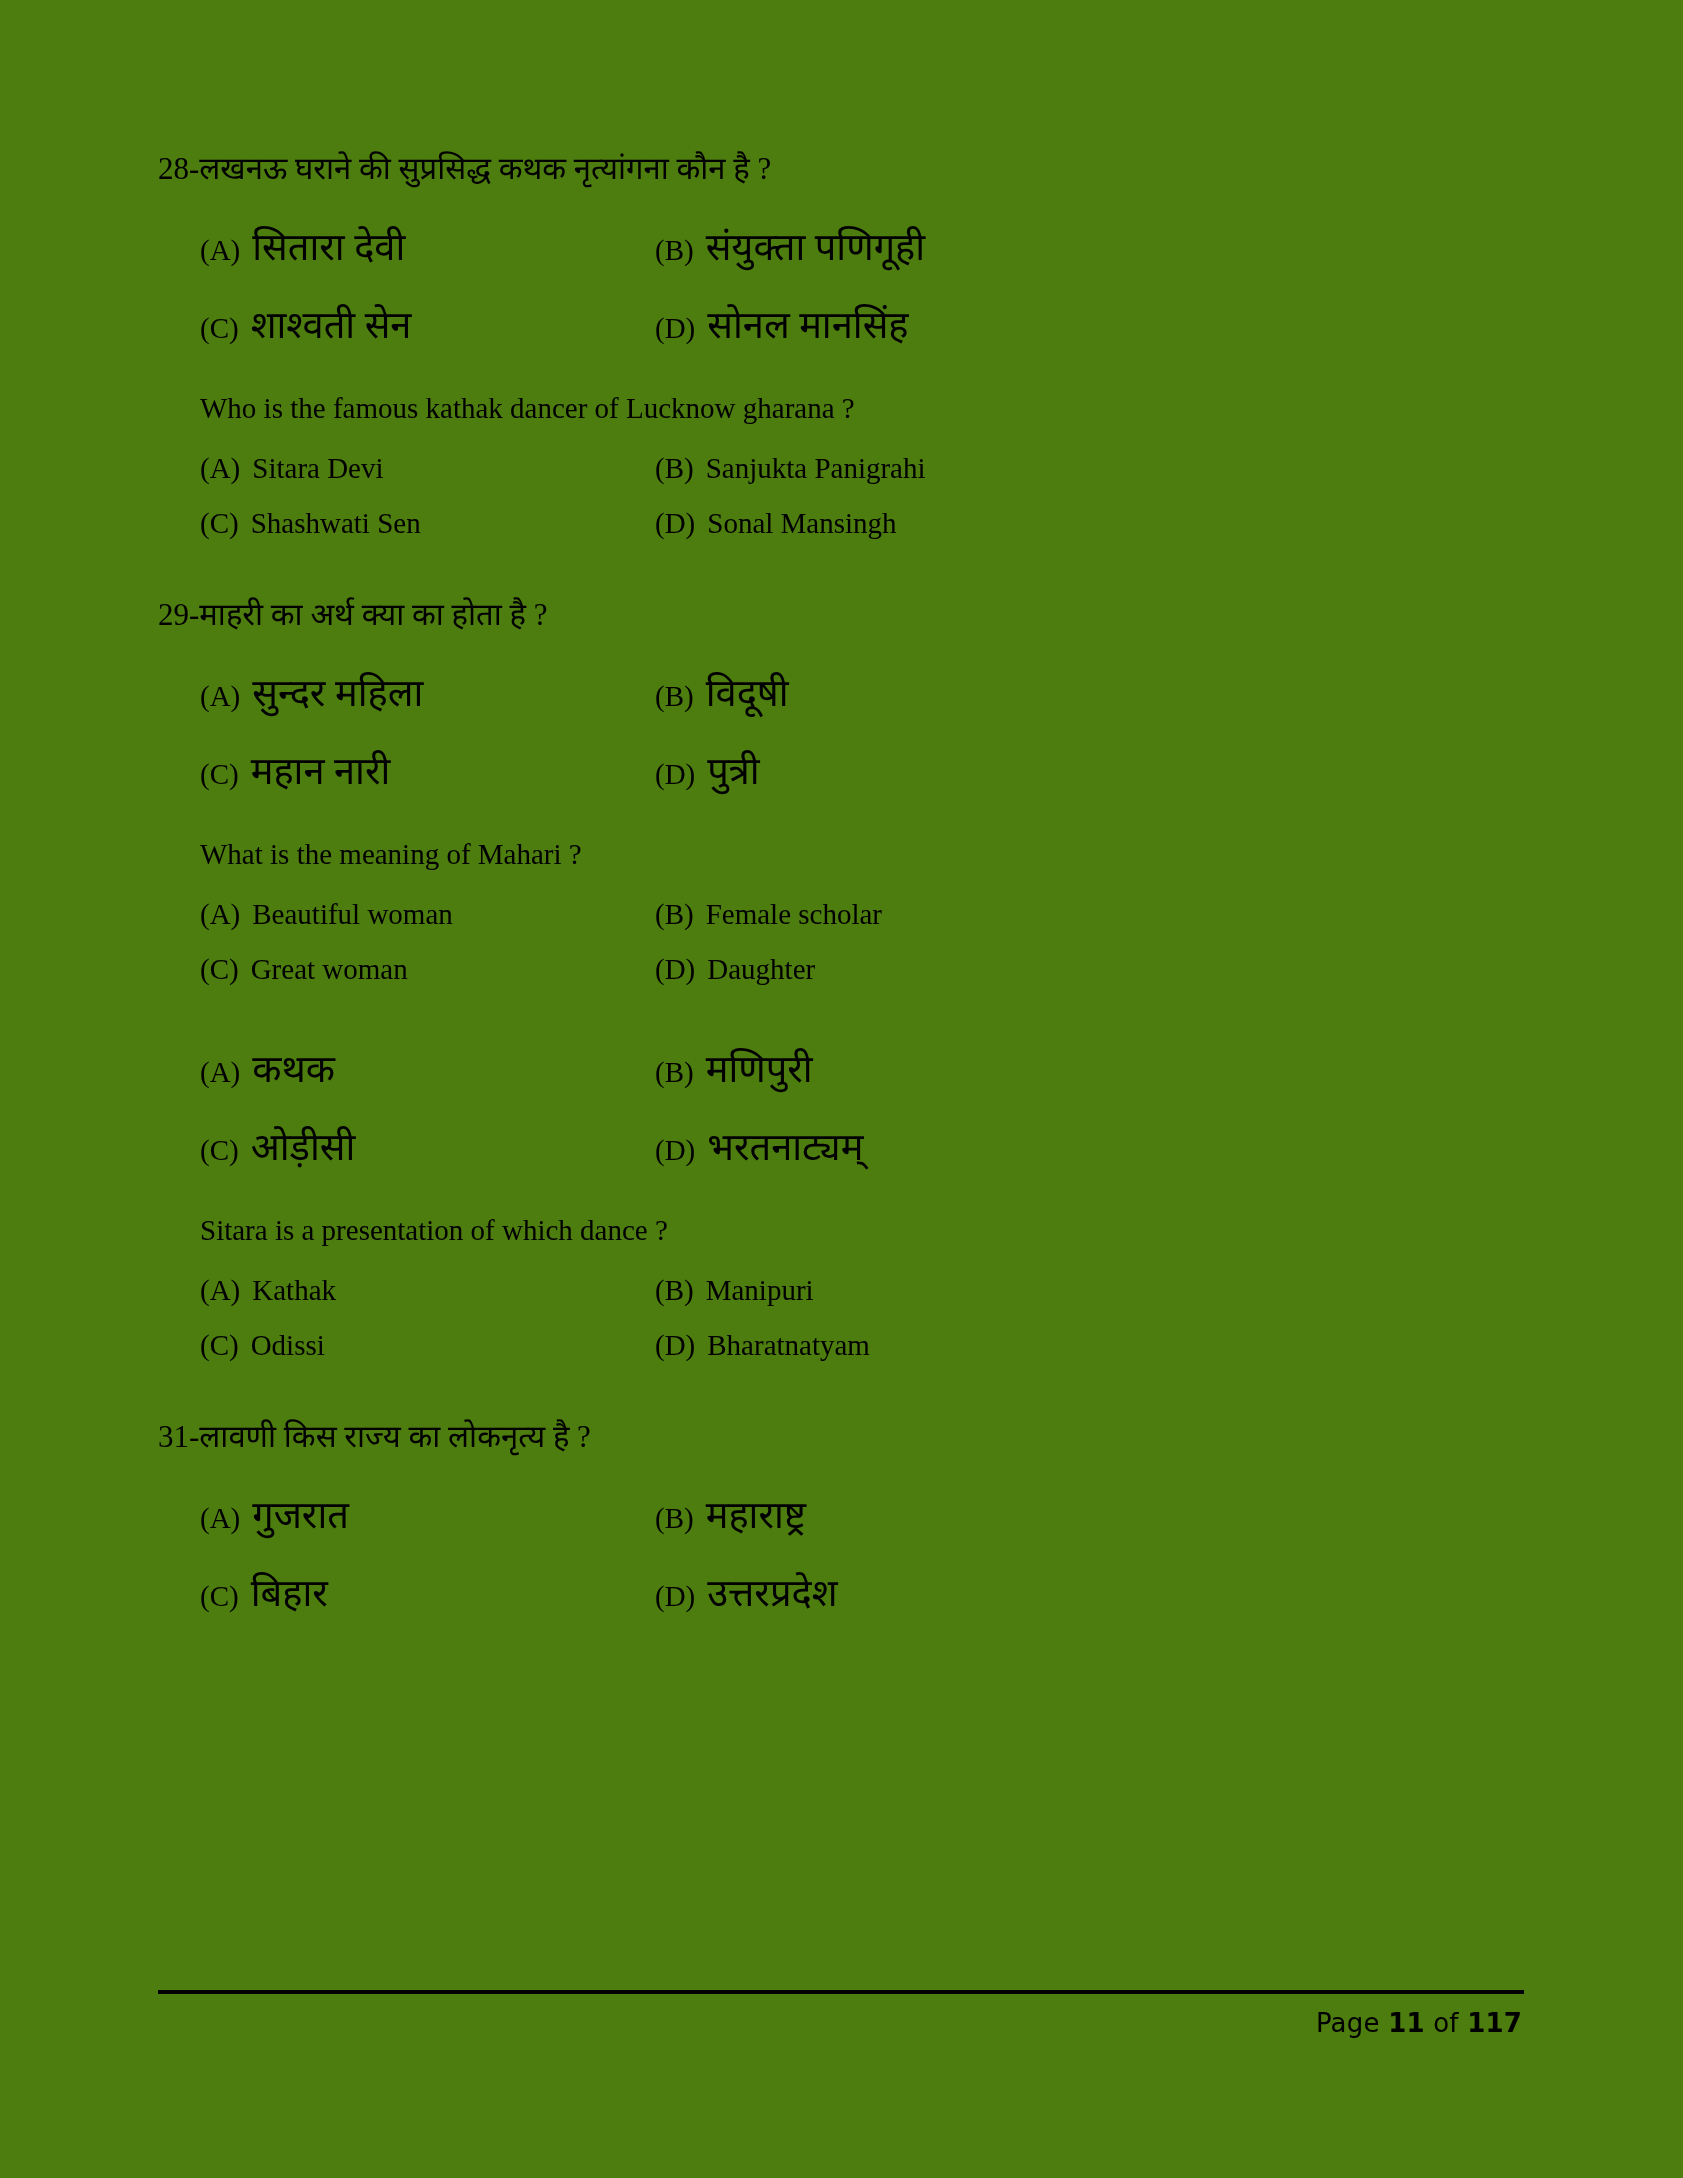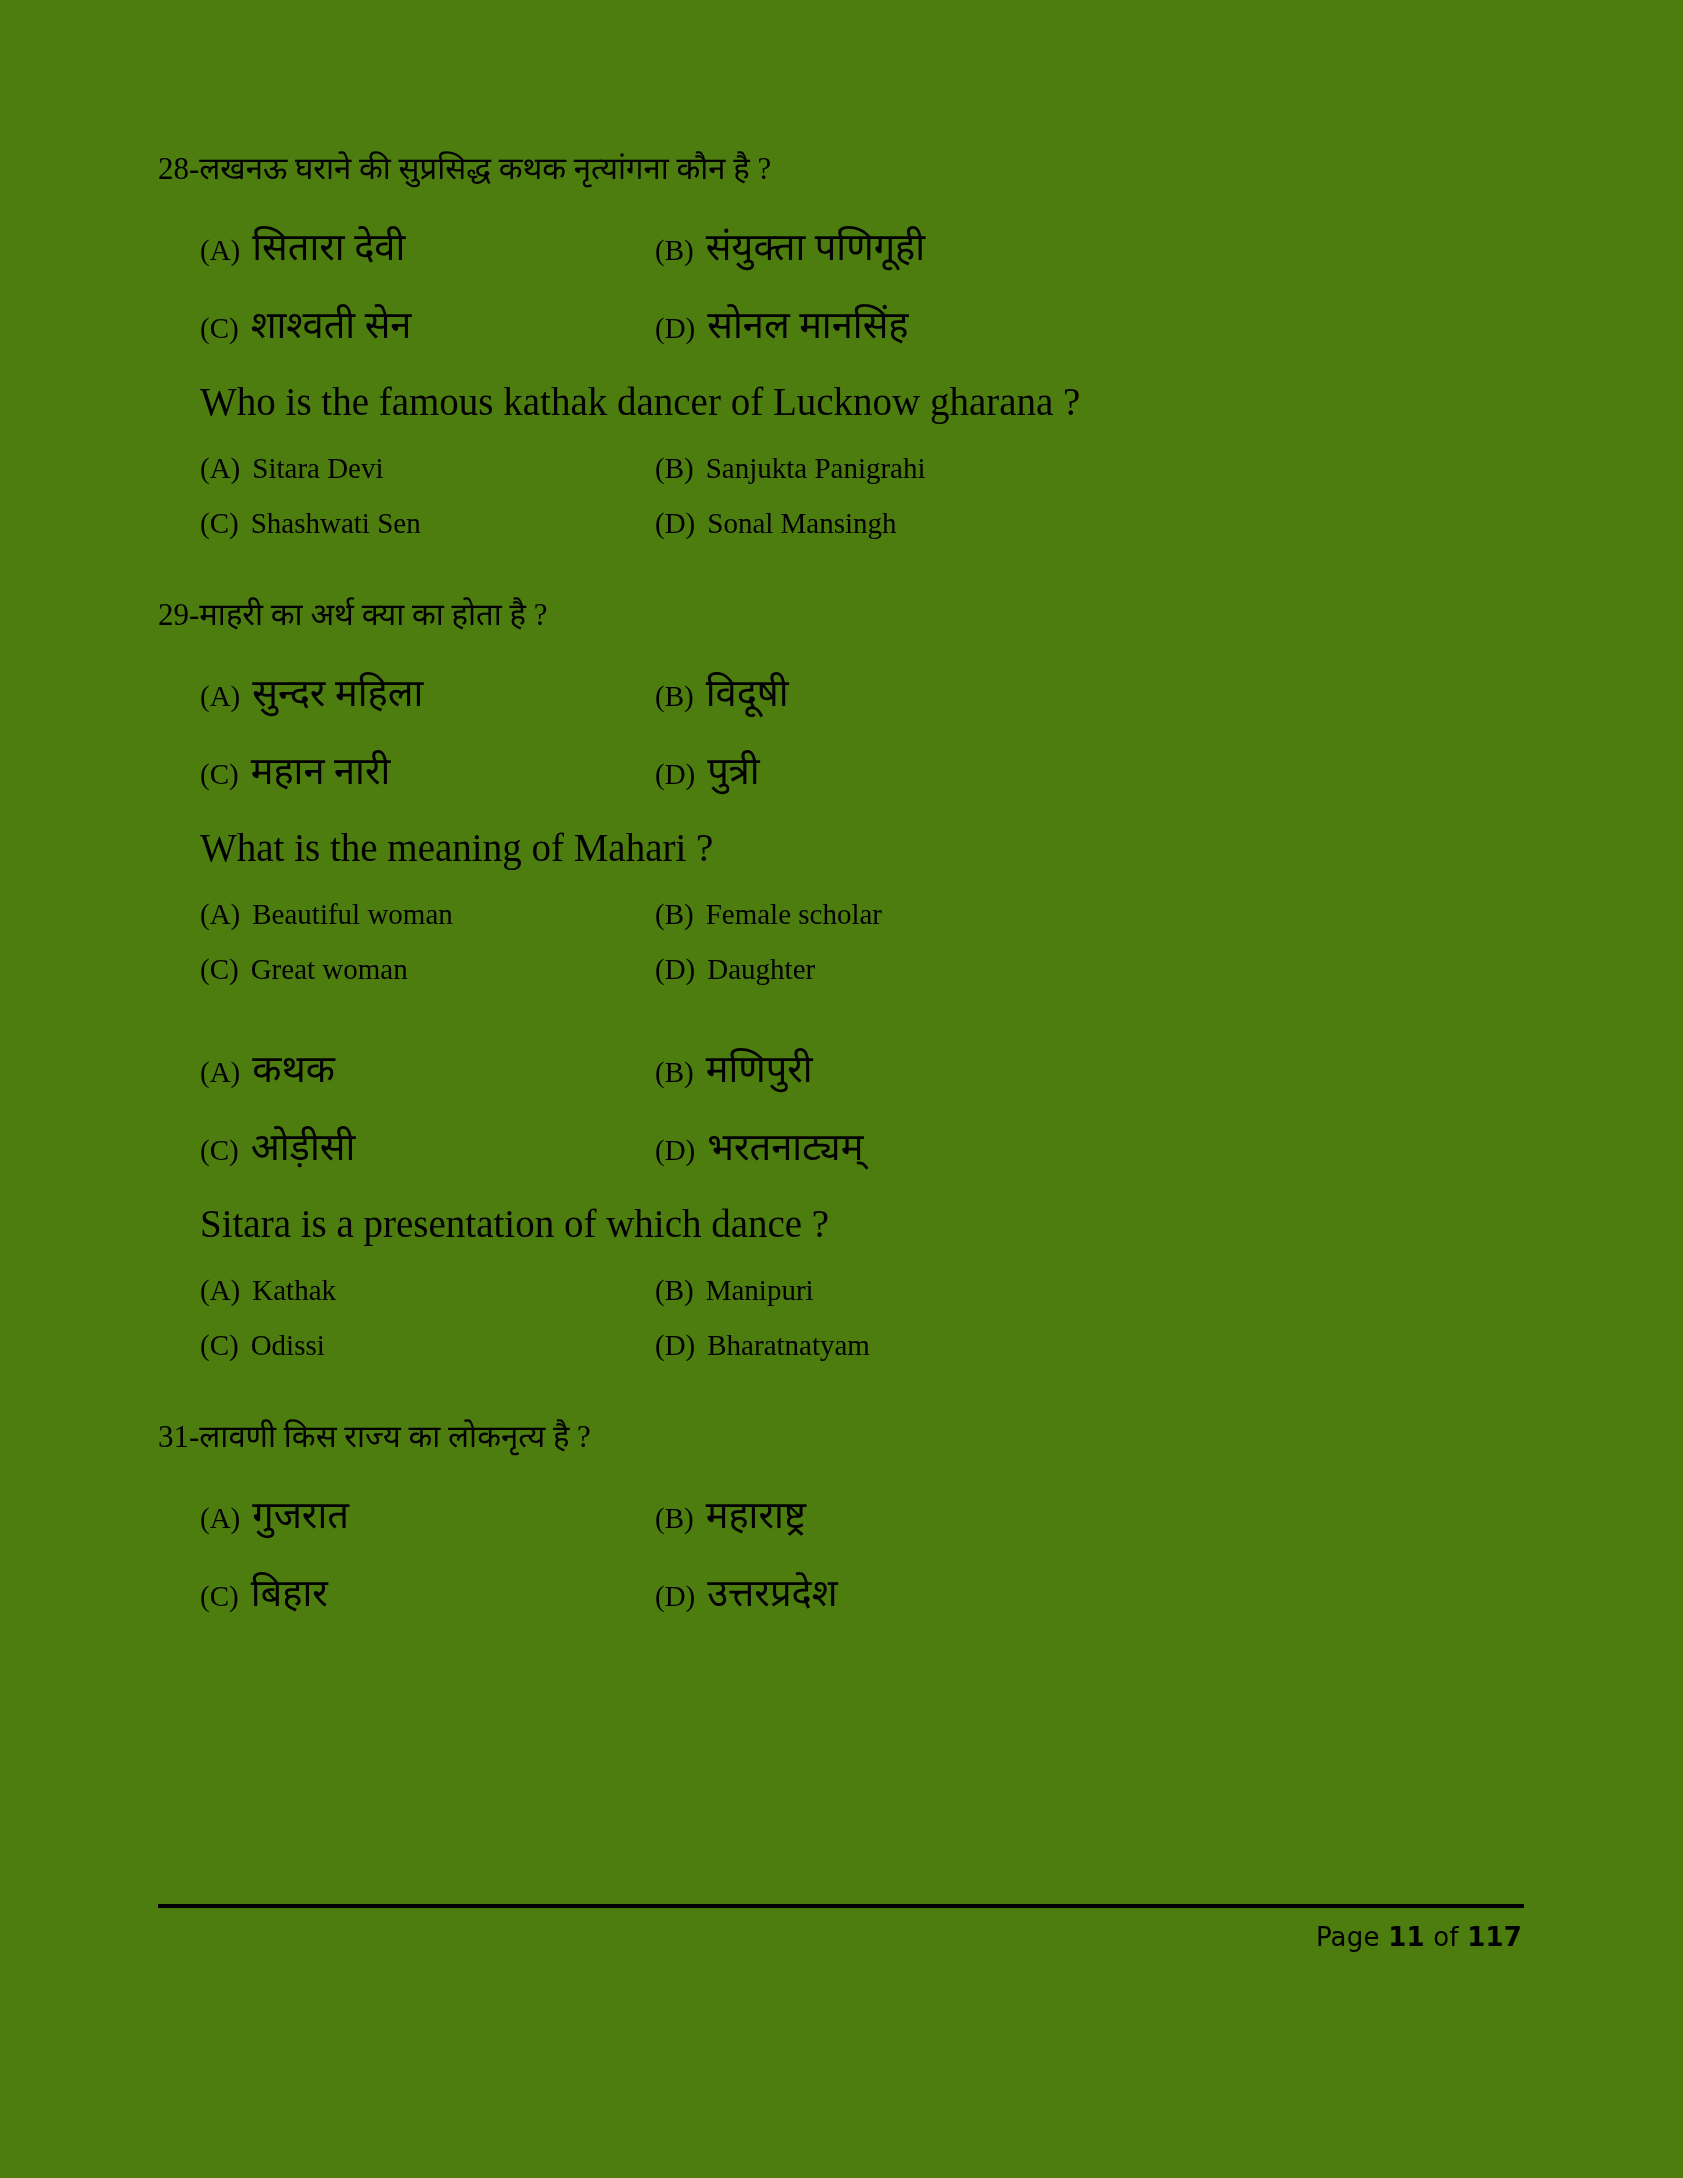--- a/index.html
+++ b/index.html
@@ -44,24 +44,24 @@
     text-indent: -94px;
     padding-left: 0;
     margin-bottom: 30px;
     white-space: nowrap;
   }
   .q-num {
     display: inline;
   }
 
   .q-english {
-    font-size: 39px;
+    font-size: 29px;
     line-height: 1.3;
     margin-left: 42px;
-    margin-top: 28px;
+    margin-top: 41px;
     margin-bottom: 24px;
     white-space: nowrap;
   }
 
   
   .opt-row {
     display: flex;
     margin-left: 42px;
     margin-bottom: 22px;
   }
@@ -86,21 +86,21 @@
   .opt-text-en {
     font-size: 29px;
   }
 
   .hi-gap { margin-bottom: 26px; }
 
   
   .footer {
     position: absolute;
     left: 158px;
-    top: 1904px;
+    top: 1990px;
     width: 1366px;
   }
   .footer-rule {
     border-top: 4px solid #000000;
     width: 100%;
   }
   .footer-text {
     text-align: right;
     font-family: "DejaVu Sans", "Liberation Sans", sans-serif;
     font-size: 26px;

